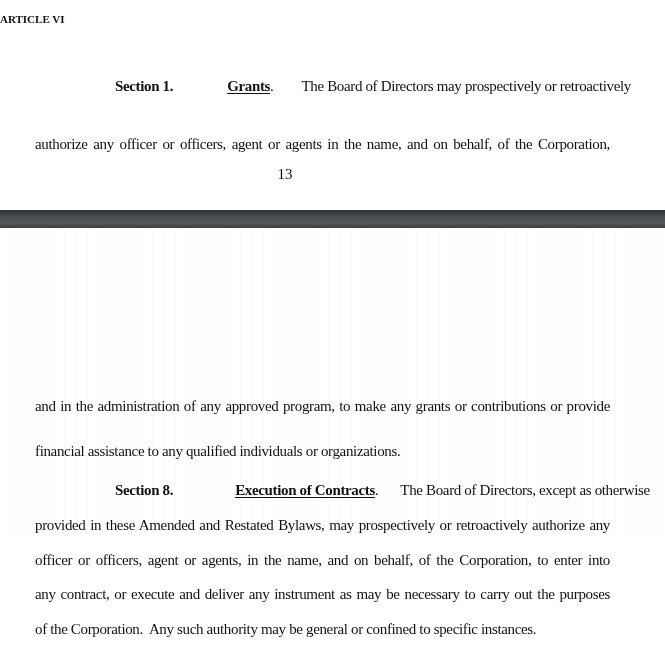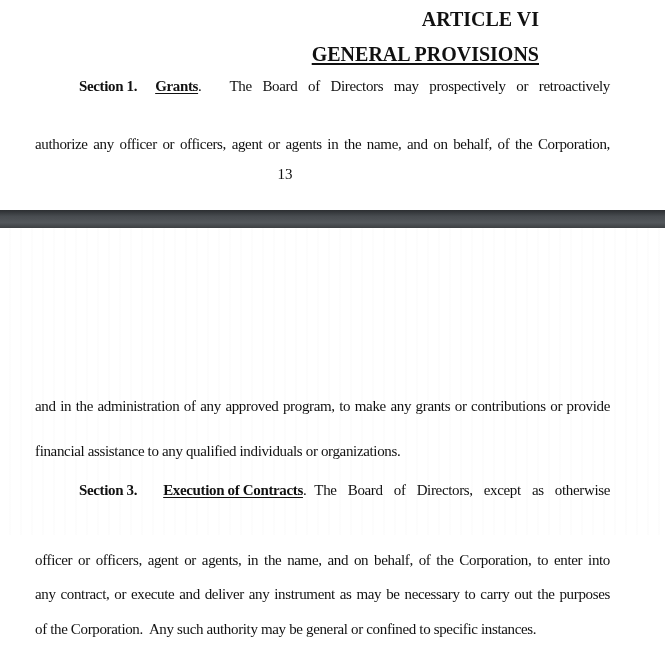--- a/index.html
+++ b/index.html
@@ -5,51 +5,51 @@
   html, body { margin:0; padding:0; background:#ffffff; }
   body { width:665px; height:660px; position:relative; overflow:hidden;
          font-family:"Liberation Serif","DejaVu Serif",serif; color:#111; }
   .page { position:absolute; left:0; width:665px; background:#fff; }
   #page-top { top:0; height:210px; }
   #page-bottom { top:228px; height:307px;
     background: repeating-linear-gradient(90deg,#ffffff 0px,#ffffff 9px,#fafafa 10px,#ffffff 11px); }
   .line { position:absolute; left:35px; width:575px; font-size:15px; white-space:nowrap;
           line-height:18px; letter-spacing:-0.35px; }
   .justify { text-align:justify; text-align-last:justify; }
-  .center { position:absolute; left:0; width:539px; text-align:right; font-weight:bold; font-size:20px; line-height:18px; }
+  .center { position:absolute; left:0; width:539px; text-align:left; font-weight:bold; font-size:11px; line-height:18px; }
   .u { text-decoration:underline; text-underline-offset:2px; }
-  .b { font-weight:bold; }
+  .b { font-weight:bold;margin-left:36px; }
   .divider { position:absolute; left:0; top:210px; width:665px; height:18px;
              background:linear-gradient(180deg,#2b2e31 0%,#484c50 35%,#53575b 70%,#3d4043 100%); }
   .pagenum { position:absolute; left:0; width:570px; text-align:center; font-size:15px; top:165px; line-height:18px; }
 </style>
 </head>
 <body>
 
 <div class="page" id="page-top">
   <div class="center" style="top:10px;">ARTICLE VI</div>
-  <div class="center" style="top:45px;"><span class="u">GENERAL PROVISIONS</span></div>
 
   <div class="line" style="top:77px; left:79px; width:531px; display:flex; justify-content:space-between;">
     <span class="b">Section 1.</span>
     <span style="margin-left:18px;"><span class="b u">Grants</span><span>.</span></span>
     <span style="flex:1; margin-left:28px; text-align:justify; text-align-last:justify;">The Board of Directors may prospectively or retroactively</span>
   </div>
   <div class="line justify" style="top:111px;margin-top:24px;">authorize any officer or officers, agent or agents in the name, and on behalf, of the Corporation,</div>
 
   <div class="pagenum">13</div>
 </div>
 
 <div class="divider"></div>
 
 <div class="page" id="page-bottom">
   <div class="line justify" style="top:169px;">and in the administration of any approved program, to make any grants or contributions or provide</div>
   <div class="line" style="top:203px;margin-top:11px;">financial assistance to any qualified individuals or organizations.</div>
 
   <div class="line" style="top:253px; left:79px; width:531px; display:flex; justify-content:space-between;">
-    <span class="b">Section 3.</span>
+    <span class="b">Section 8.</span>
     <span style="margin-left:26px;"><span class="b u">Execution of Contracts</span><span>.</span></span>
-    <span style="flex:1; margin-left:8px; text-align:justify; text-align-last:justify;">The Board of Directors, except as otherwise</span>
+    <span style="flex:1; margin-left:22px; text-align:justify; text-align-last:justify;">The Board of Directors, except as otherwise</span>
   </div>
+  <div class="line justify" style="top:288px;">provided in these Amended and Restated Bylaws, may prospectively or retroactively authorize any</div>
   <div class="line justify" style="top:323px;">officer or officers, agent or agents, in the name, and on behalf, of the Corporation, to enter into</div>
   <div class="line justify" style="top:357px;">any contract, or execute and deliver any instrument as may be necessary to carry out the purposes</div>
   <div class="line" style="top:392px; white-space:pre;">of the Corporation.  Any such authority may be general or confined to specific instances.</div>
 </div>
 
 </body></html>

